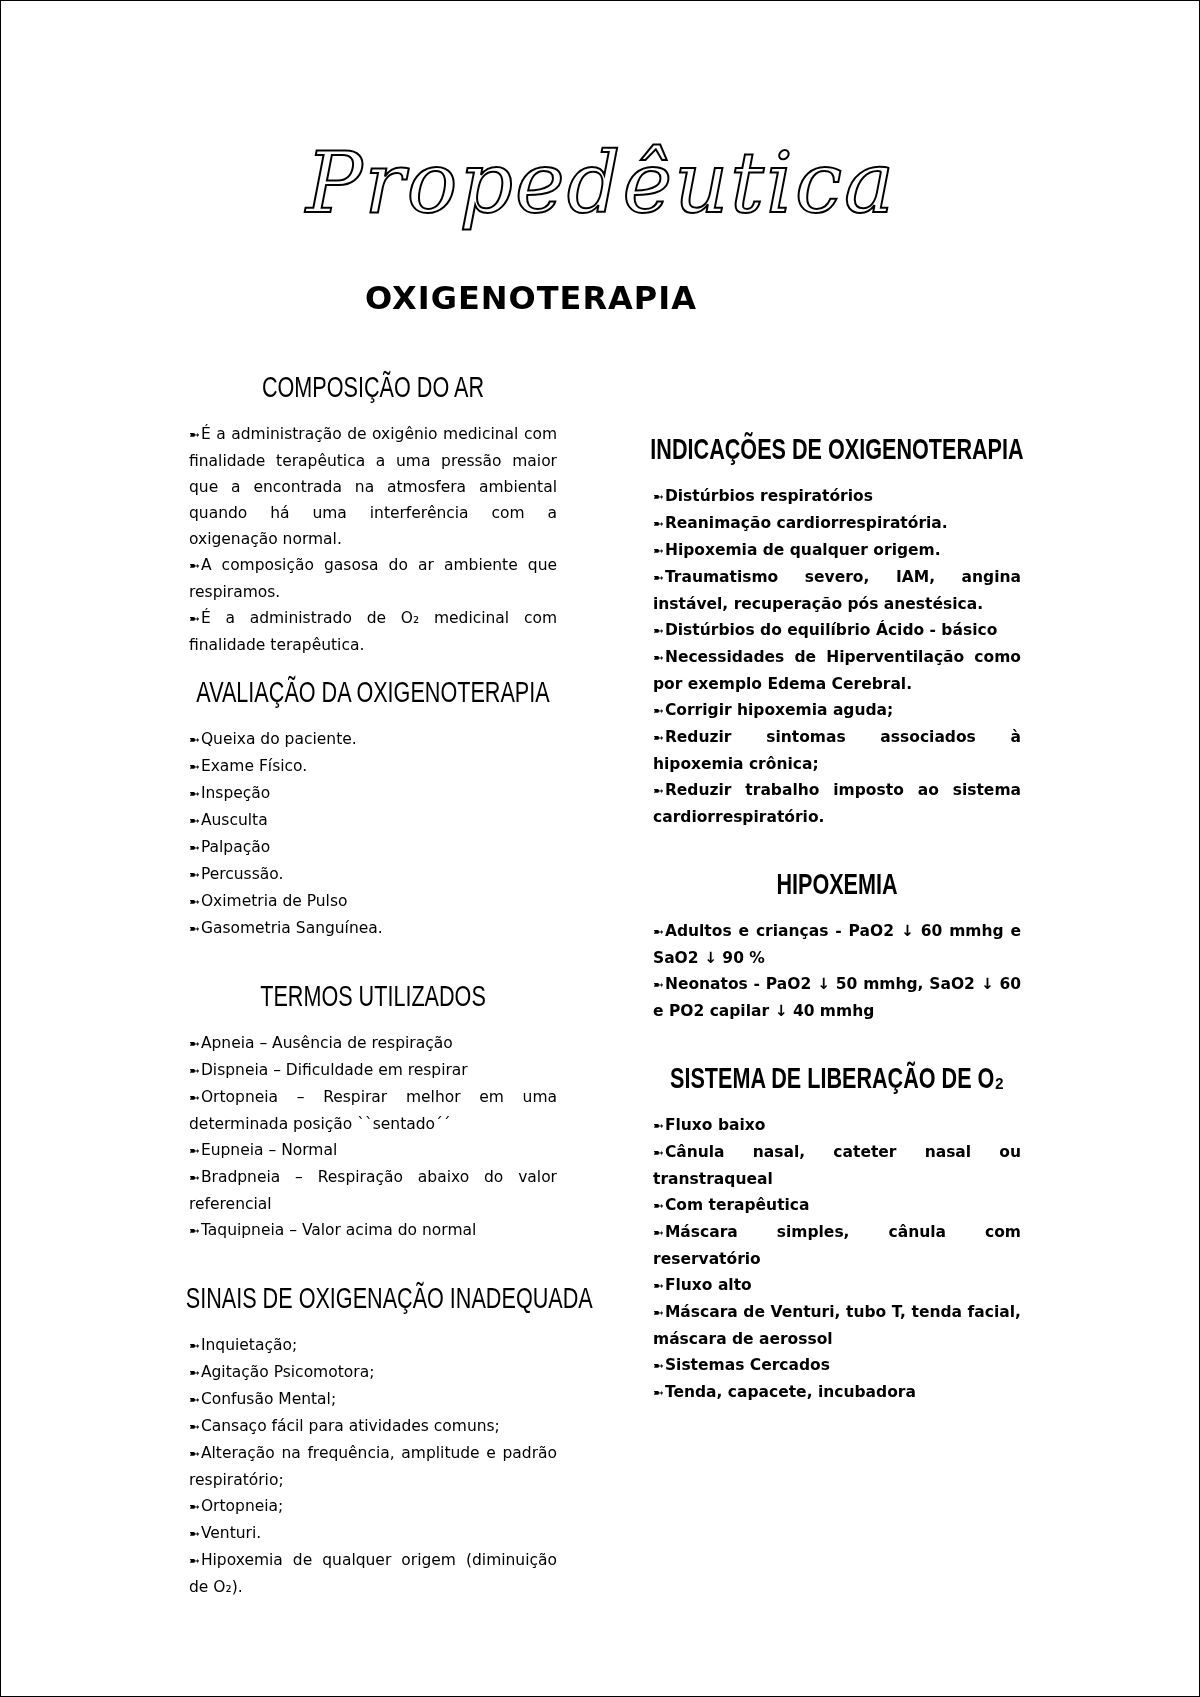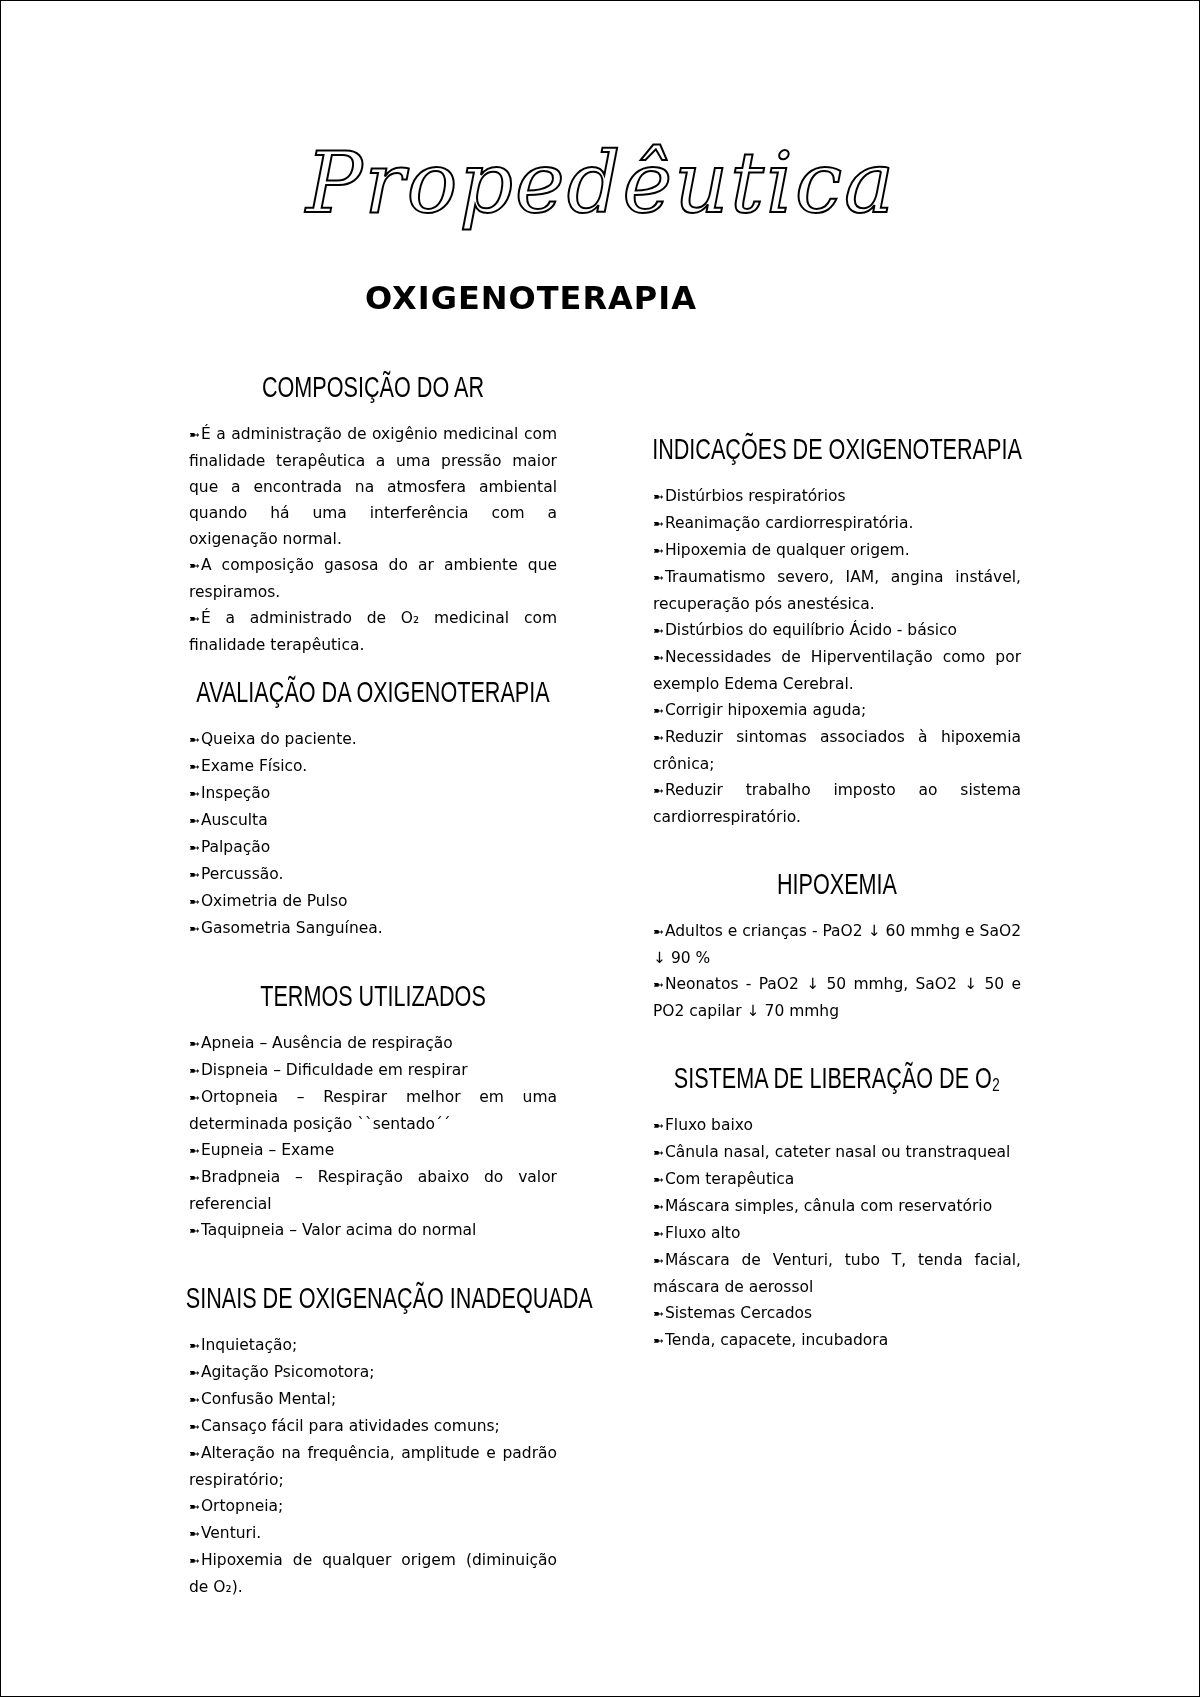--- a/index.html
+++ b/index.html
@@ -13,21 +13,21 @@
       position: absolute; left: 0; width: 1200px; top: 140px; text-align: center;
       font-family: "DejaVu Serif", serif; font-style: italic; font-size: 84px;
       color: #fff; -webkit-text-stroke: 2px #000; letter-spacing: 2px; line-height: 1;
     }
     .subtitle {
       position: absolute; left: 0; width: 1060px; top: 278px; text-align: center;
       font-family: "DejaVu Sans", sans-serif; font-weight: bold; font-size: 32px; letter-spacing: 1px;
     }
     .col { position: absolute; width: 400px; }
     .col-left { left: 172px; top: 368px; }
-    .col-right { left: 636px; top: 430px; }
+    .col-right { left: 636px; top: 430px; font-weight: bold; }
     .sec-title {
       text-align: center; font-family: "Liberation Sans Narrow", "Liberation Sans", sans-serif;
       font-size: 30px; line-height: 36px; transform: scaleX(0.72); transform-origin: center;
       letter-spacing: 0px; white-space: nowrap; margin: 0 -60px;
     }
     ul.items { list-style: none; margin: 16px; padding: 0; }
     ul.items li {
       font-family: "DejaVu Sans", sans-serif; font-size: 15.5px; line-height: 26px;
       text-align: justify; text-align-last: left;
     }
@@ -63,21 +63,21 @@
           <li><span class="bullet">➼</span><span>Gasometria Sanguínea.</span></li>
         </ul>
     </section>
     <div class="gap"></div>
     <section>
       <div class="sec-title">TERMOS UTILIZADOS</div>
       <ul class="items">
           <li><span class="bullet">➼</span><span>Apneia – Ausência de respiração</span></li>
           <li><span class="bullet">➼</span><span>Dispneia – Dificuldade em respirar</span></li>
           <li><span class="bullet">➼</span><span>Ortopneia – Respirar melhor em uma determinada posição ``sentado´´</span></li>
-          <li><span class="bullet">➼</span><span>Eupneia – Exame</span></li>
+          <li><span class="bullet">➼</span><span>Eupneia – Normal</span></li>
           <li><span class="bullet">➼</span><span>Bradpneia – Respiração abaixo do valor referencial</span></li>
           <li><span class="bullet">➼</span><span>Taquipneia – Valor acima do normal</span></li>
         </ul>
     </section>
     <div class="gap"></div>
     <section>
       <div class="sec-title">SINAIS DE OXIGENAÇÃO INADEQUADA</div>
       <ul class="items">
           <li><span class="bullet">➼</span><span>Inquietação;</span></li>
           <li><span class="bullet">➼</span><span>Agitação Psicomotora;</span></li>
@@ -104,21 +104,21 @@
           <li><span class="bullet">➼</span><span>Corrigir hipoxemia aguda;</span></li>
           <li><span class="bullet">➼</span><span>Reduzir sintomas associados à hipoxemia crônica;</span></li>
           <li><span class="bullet">➼</span><span>Reduzir trabalho imposto ao sistema cardiorrespiratório.</span></li>
         </ul>
     </section>
     <div class="gap"></div>
     <section>
       <div class="sec-title">HIPOXEMIA</div>
       <ul class="items">
           <li><span class="bullet">➼</span><span>Adultos e crianças - PaO2 ↓ 60 mmhg e SaO2 ↓ 90 %</span></li>
-          <li><span class="bullet">➼</span><span>Neonatos - PaO2 ↓ 50 mmhg, SaO2 ↓ 50 e PO2 capilar ↓ 70 mmhg</span></li>
+          <li><span class="bullet">➼</span><span>Neonatos - PaO2 ↓ 50 mmhg, SaO2 ↓ 60 e PO2 capilar ↓ 40 mmhg</span></li>
         </ul>
     </section>
     <div class="gap"></div>
     <section>
       <div class="sec-title">SISTEMA DE LIBERAÇÃO DE O₂</div>
       <ul class="items">
           <li><span class="bullet">➼</span><span>Fluxo baixo</span></li>
           <li><span class="bullet">➼</span><span>Cânula nasal, cateter nasal ou transtraqueal</span></li>
           <li><span class="bullet">➼</span><span>Com terapêutica</span></li>
           <li><span class="bullet">➼</span><span>Máscara simples, cânula com reservatório</span></li>

